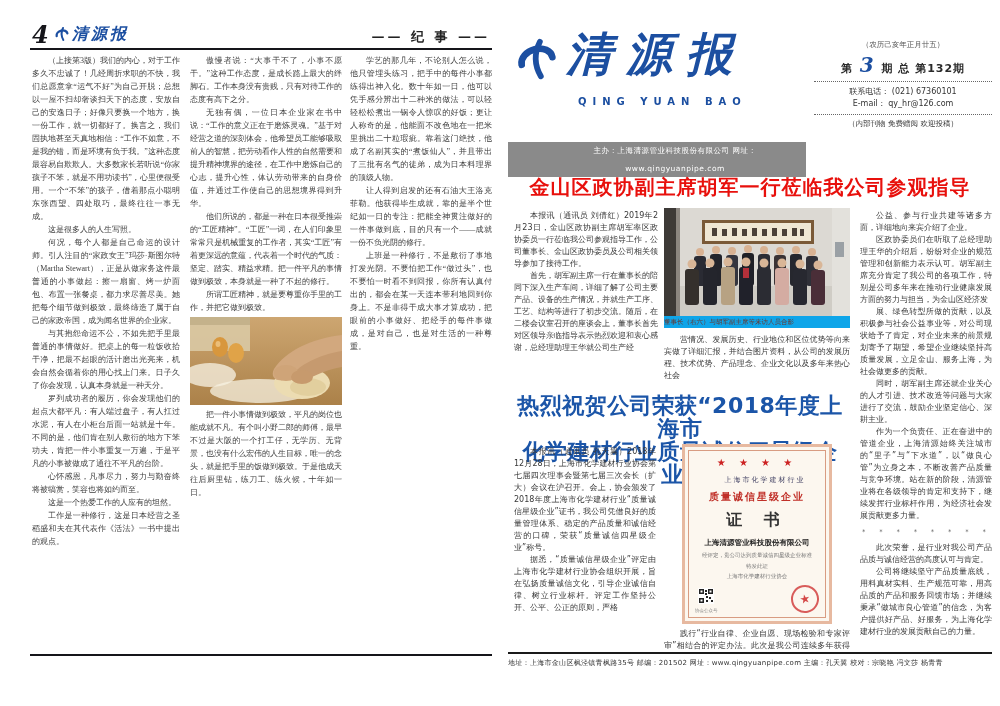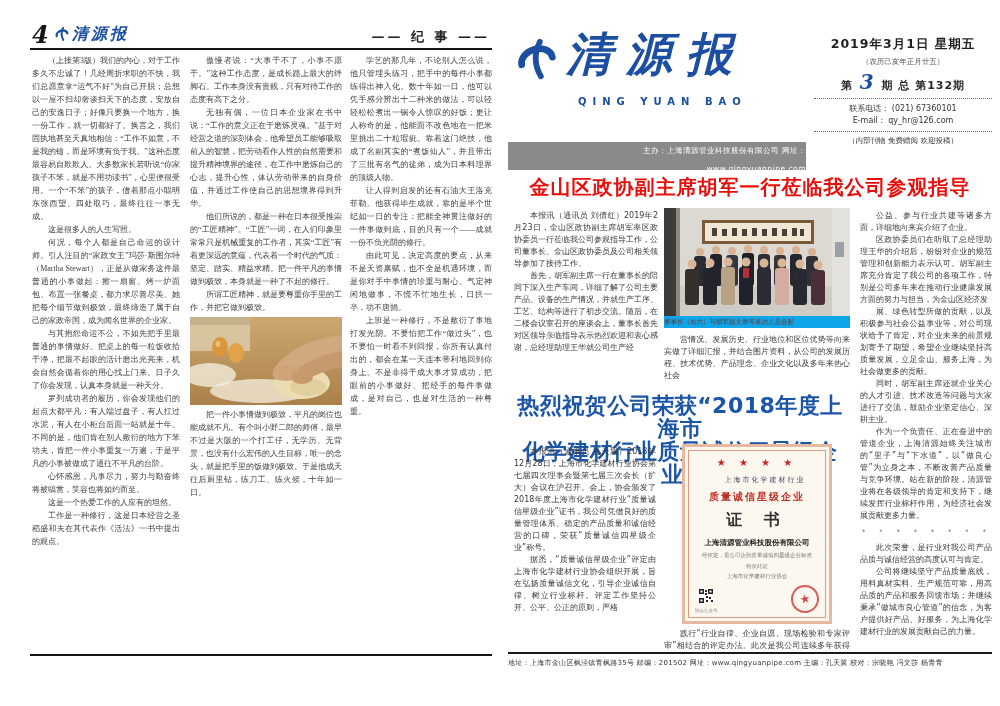--- a/index.html
+++ b/index.html
@@ -23,21 +23,21 @@
   #lp-col2 { left:160px; top:32px; width:152px; height:596px; }
   #lp-col3 { left:320px; top:32px; width:142px; height:596px; }
   .lp-bottomrule { position:absolute; left:0; top:632px; width:462px; border-top:2px solid #15151a; }
 
   .dough-photo { display:block; width:152px; height:88px; margin:3px 0; }
 
   
   .rp-logo { position:absolute; left:6px; top:14px; width:46px; height:46px; }
   .rp-wordmark { position:absolute; left:58px; top:2px; font-family:"DejaVu Serif",serif; font-style:italic; font-weight:bold; font-size:46px; letter-spacing:14px; color:#1c4fa1; }
   .rp-pinyin { position:absolute; left:70px; top:74px; font-size:10px; letter-spacing:6px; color:#1c4fa1; font-weight:bold; }
-  .rp-banner { position:absolute; left:0; top:120px; width:298px; height:28px; background:#8a8a8a; color:#fff; font-size:7.5px; line-height:18px; text-align:right; letter-spacing:0.5px;padding-left:36px; }
+  .rp-banner { position:absolute; left:0; top:120px; width:298px; height:35px; background:#8a8a8a; color:#fff; font-size:7.5px; line-height:18px; text-align:center; letter-spacing:0.5px;padding-left:36px; }
 
   .rp-info { position:absolute; left:306px; top:14px; width:178px; text-align:center; color:#2e2e2e; }
   .rp-date { font-size:12.5px; font-weight:bold; color:#1f1f1f; letter-spacing:1px; }
   .rp-lunar { font-size:7.5px; margin-top:4px; color:#555; }
   .rp-issue { margin-top:3px; font-size:11px; font-weight:bold; color:#2a2a2a; letter-spacing:1px; }
   .rp-issue .issue-num { font-family:"DejaVu Serif",serif; font-style:italic; font-size:20px; color:#1c4fa1; padding:0 2px; }
   .rp-dotted { border-top:1px dotted #666; margin:4px 0; }
   .rp-contact { font-size:8px; line-height:12px; color:#333; }
   .rp-note { font-size:7.5px; margin-top:3px; color:#333; }
 
@@ -130,39 +130,37 @@
         <path d="M152 34 C 128 38, 110 48, 102 58 C 100 64, 106 68, 114 64 C 126 58, 138 52, 152 50 Z" fill="#c69a6f"></path>
         <ellipse cx="96" cy="56" rx="12" ry="8" fill="#cfa478"></ellipse>
         <ellipse cx="112" cy="60" rx="11" ry="7" fill="#c79a6d"></ellipse>
       </svg>
       <p>把一件小事情做到极致，平凡的岗位也能成就不凡。有个叫小野二郎的师傅，最早不过是大阪的一个打工仔，无学历、无背景，也没有什么宏伟的人生目标，唯一的念头，就是把手里的饭做到极致。于是他成天往后厨里钻，练刀工、练火候，十年如一日。</p>
     </div>
 
     <div class="col" id="lp-col3">
       <p>学艺的那几年，不论别人怎么说，他只管埋头练习，把手中的每件小事都练得出神入化。数十年如一日，他可以凭手感分辨出十二种米的做法，可以轻轻松松煮出一锅令人惊叹的好饭；更让人称奇的是，他能面不改色地在一把米里挑出二十粒瑕疵。靠着这门绝技，他成了名副其实的“煮饭仙人”，并且带出了三批有名气的徒弟，成为日本料理界的顶级人物。</p>
       <p>让人得到启发的还有石油大王洛克菲勒。他获得毕生成就，靠的是半个世纪如一日的专注：把能全神贯注做好的一件事做到底，目的只有一个——成就一份不负光阴的修行。</p>
-      <p>由此可见，决定高度的要点，从来不是天资禀赋，也不全是机遇环境，而是你对手中事情的珍重与耐心。气定神闲地做事，不慌不忙地生长，日拱一卒，功不唐捐。</p>
       <p>上班是一种修行，不是敷衍了事地打发光阴。不要怕把工作“做过头”，也不要怕一时看不到回报，你所有认真付出的，都会在某一天连本带利地回到你身上。不是非得干成大事才算成功，把眼前的小事做好、把经手的每件事做成，是对自己，也是对生活的一种尊重。</p>
     </div>
 
     <div class="lp-bottomrule"></div>
   </div>
 
   <div class="page" id="right-page">
 
     <svg class="rp-logo" viewBox="0 0 48 48">
       <path d="M8 30 A16 12 -18 1 1 40 22" fill="none" stroke="#1c4fa1" stroke-width="7" stroke-linecap="round"></path>
       <path d="M27 6 C 21 18, 21 30, 28 42" fill="none" stroke="#1c4fa1" stroke-width="6" stroke-linecap="round"></path>
     </svg>
     <div class="rp-wordmark">清源报</div>
     <div class="rp-pinyin">QING YUAN BAO</div>
     <div class="rp-banner">主办：上海清源管业科技股份有限公司  网址：www.qingyuanpipe.com</div>
 
     <div class="rp-info">
-      <div class="rp-date">2019年3月1日  星期五</div>
       <div class="rp-lunar">（农历己亥年正月廿五）</div>
       <div class="rp-issue">
         <span>第</span>
         <span class="issue-num">3</span>
         <span>期</span>
         <span> </span>
         <span>总 第132期</span>
       </div>
       <div class="rp-dotted"></div>
       <div class="rp-contact">联系电话： (021) 67360101</div>

